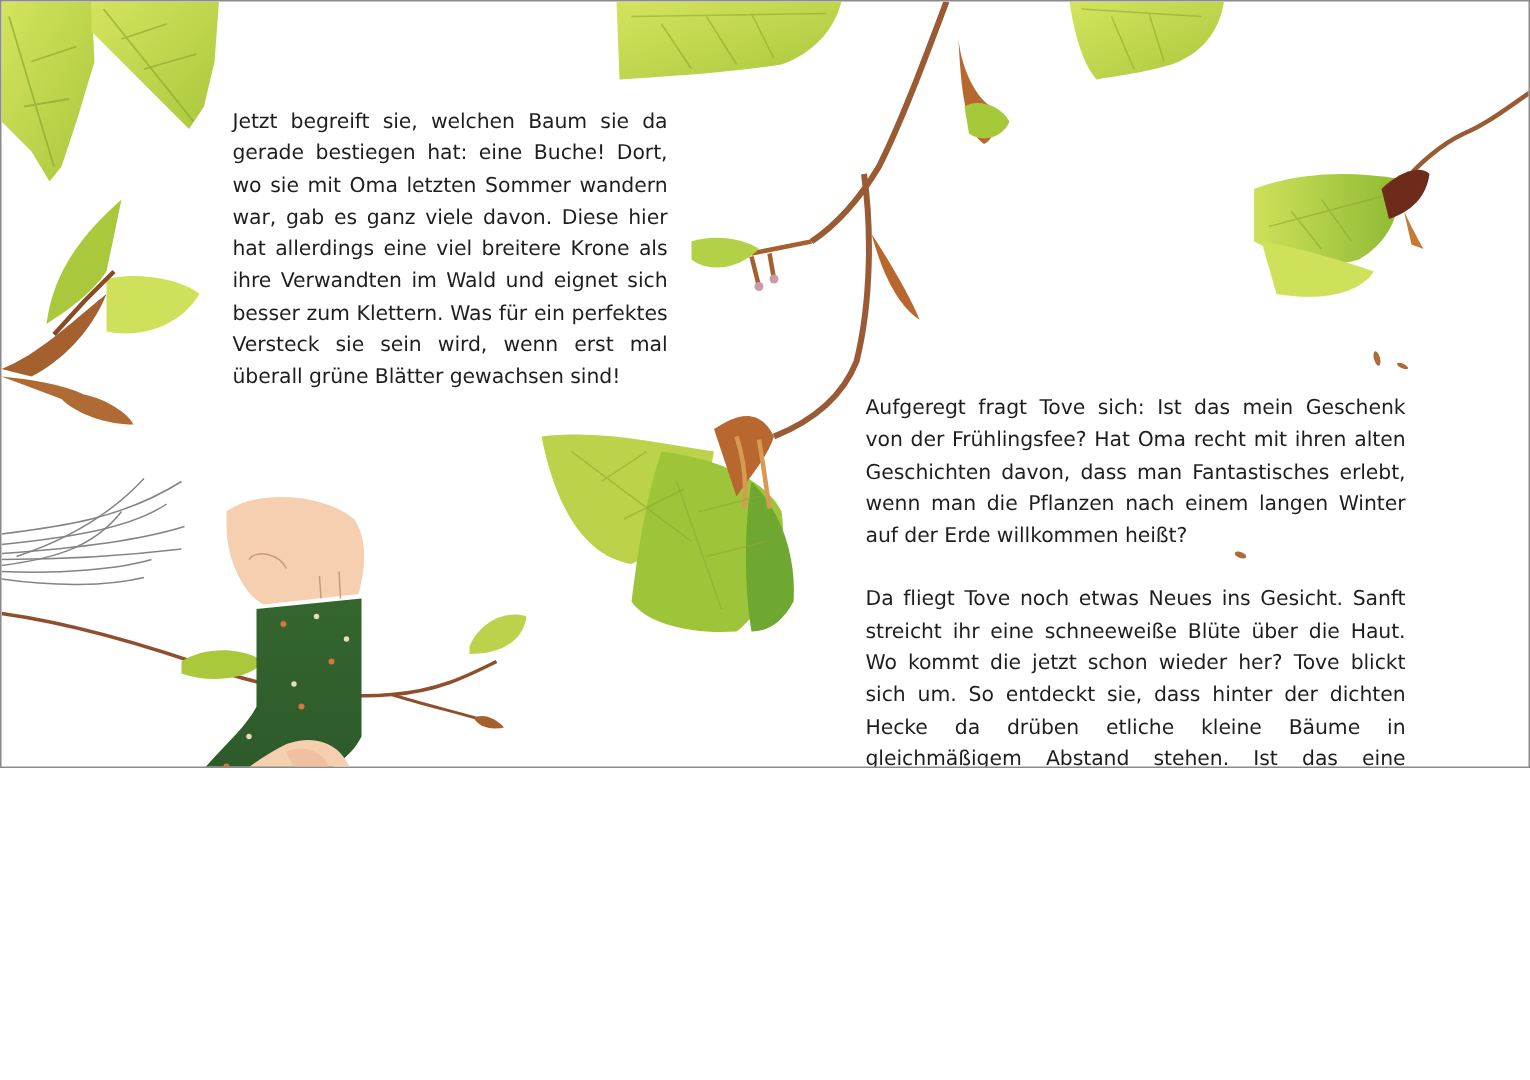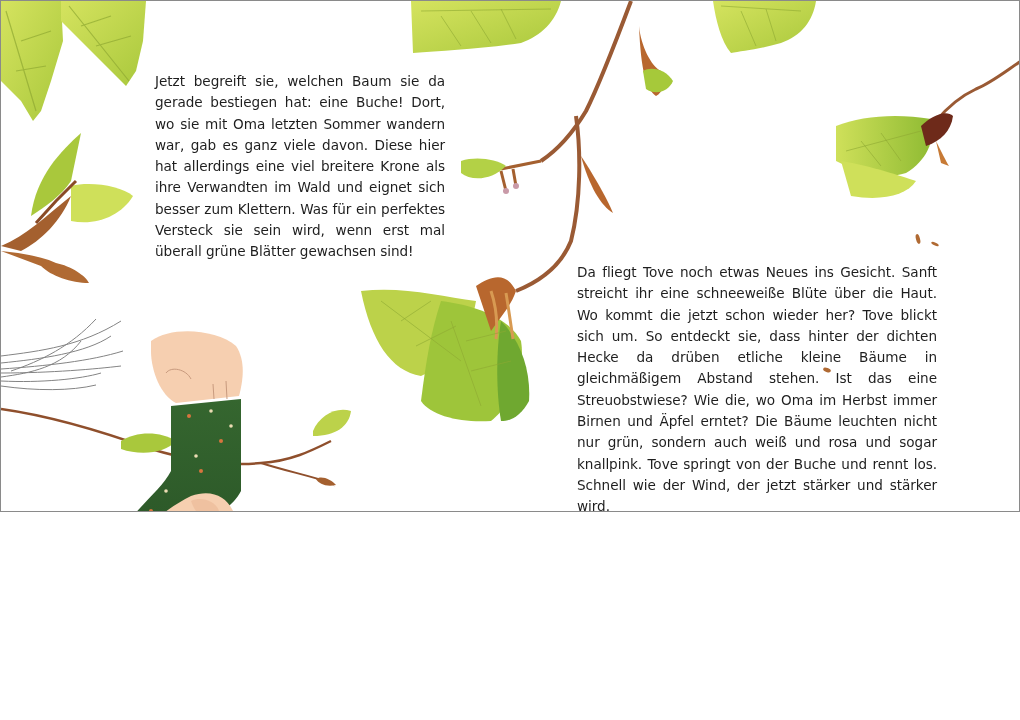--- a/index.html
+++ b/index.html
@@ -164,18 +164,19 @@
       <ellipse cx="893" cy="600" rx="4" ry="1.5" transform="rotate(35 893 600)"></ellipse>
     </g>
     <path d="M872,627 C885,640 900,670 910,720 L872,720 C868,690 866,650 872,627 Z" fill="#b5702f"></path>
   </svg>
 
   <div class="text-block left-text">
     <p>Jetzt begreift sie, welchen Baum sie da gerade bestiegen hat: eine Buche! Dort, wo sie mit Oma letzten Sommer wandern war, gab es ganz viele davon. Diese hier hat allerdings eine viel breitere Krone als ihre Verwandten im Wald und eignet sich besser zum Klettern. Was für ein perfektes Versteck sie sein wird, wenn erst mal überall grüne Blätter gewachsen sind!</p>
   </div>
 
   <div class="text-block right-text">
+    <p>Aufgeregt fragt Tove sich: Ist das mein Geschenk von der Frühlingsfee? Hat Oma recht mit ihren alten Geschichten davon, dass man Fantastisches erlebt, wenn man die Pflanzen nach einem langen Winter auf der Erde willkommen heißt?</p>
     <p>Da fliegt Tove noch etwas Neues ins Gesicht. Sanft streicht ihr eine schneeweiße Blüte über die Haut. Wo kommt die jetzt schon wieder her? Tove blickt sich um. So entdeckt sie, dass hinter der dichten Hecke da drüben etliche kleine Bäume in gleichmäßigem Abstand stehen. Ist das eine Streuobstwiese? Wie die, wo Oma im Herbst immer Birnen und Äpfel erntet? Die Bäume leuchten nicht nur grün, sondern auch weiß und rosa und sogar knallpink. Tove springt von der Buche und rennt los. Schnell wie der Wind, der jetzt stärker und stärker wird.</p>
   </div>
 
   <div class="page-number pn-left">40</div>
   <div class="page-number pn-right">62</div>
 </div>
 
 </body></html>

